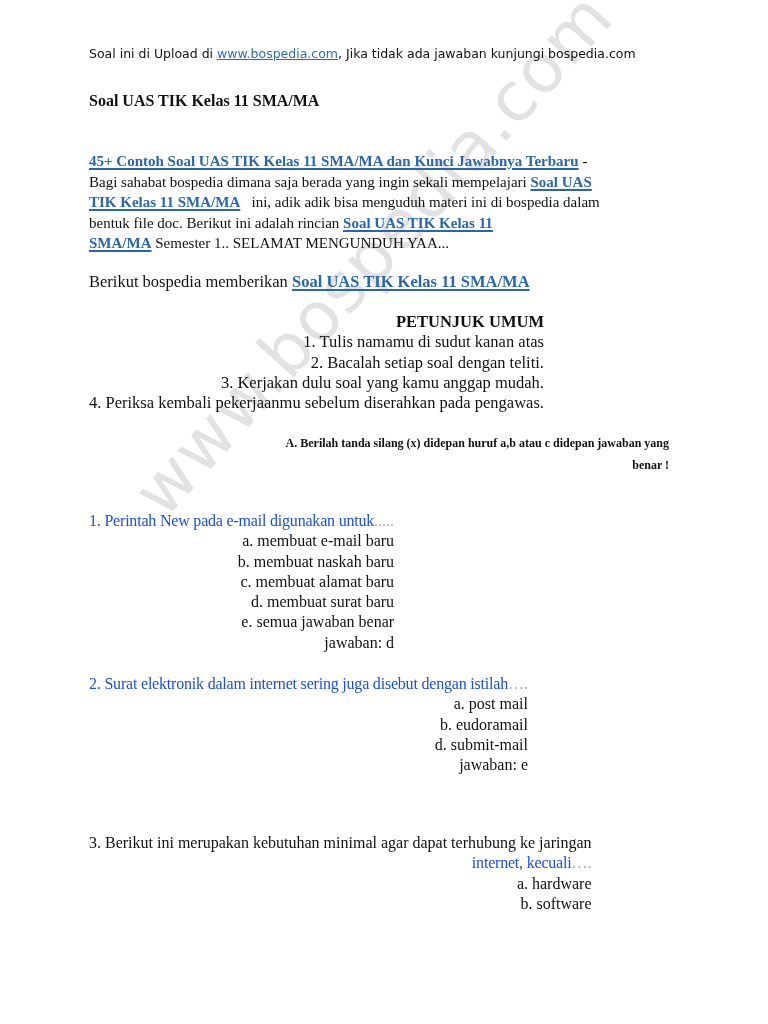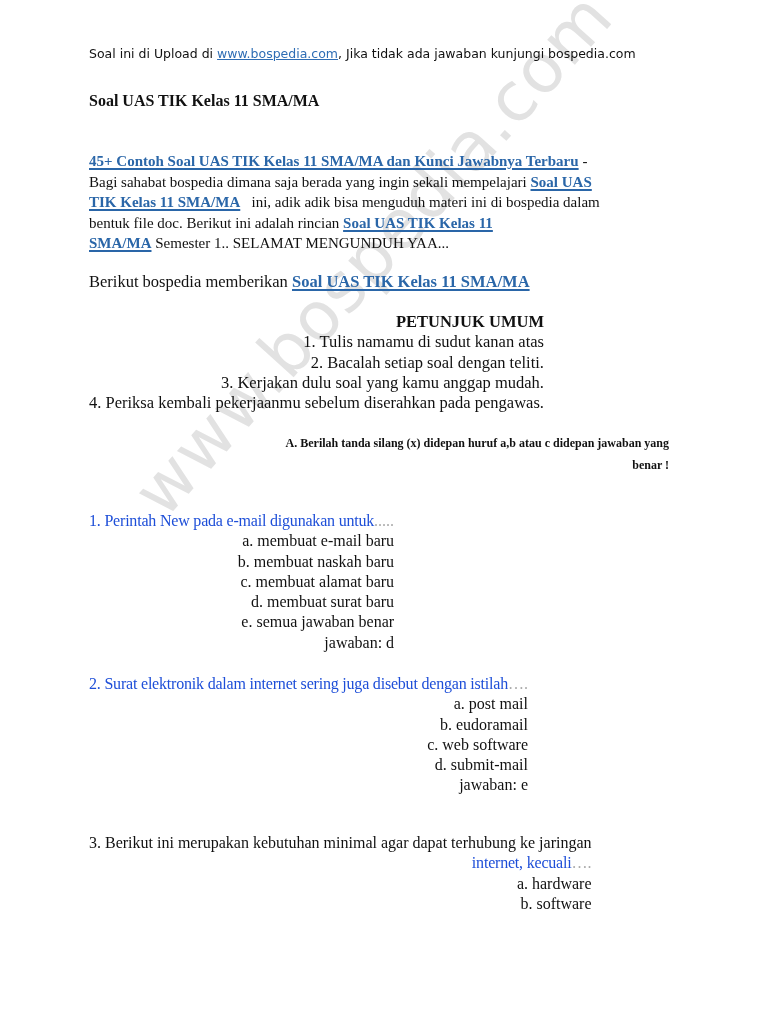--- a/index.html
+++ b/index.html
@@ -167,21 +167,20 @@
       <span class="row">c. membuat alamat baru</span>
       <span class="row">d. membuat surat baru</span>
       <span class="row">e. semua jawaban benar</span>
       <span class="row">jawaban: d</span>
     </div>
 
     <div class="question q2">
       <span class="row"><span class="stem-light">2. Surat elektronik dalam internet sering juga disebut dengan istilah</span><span class="dots">….</span></span>
       <span class="row">a. post mail</span>
       <span class="row">b. eudoramail</span>
-      <span class="row">c. web software</span>
       <span class="row">d. submit-mail</span>
       <span class="row">jawaban: e</span>
     </div>
 
     <div class="question q3">
       <span class="row">3. Berikut ini merupakan kebutuhan minimal agar dapat terhubung ke jaringan</span>
       <span class="row"><span class="stem-light">internet, kecuali</span><span class="dots">….</span></span>
       <span class="row">a. hardware</span>
       <span class="row">b. software</span>
     </div>

